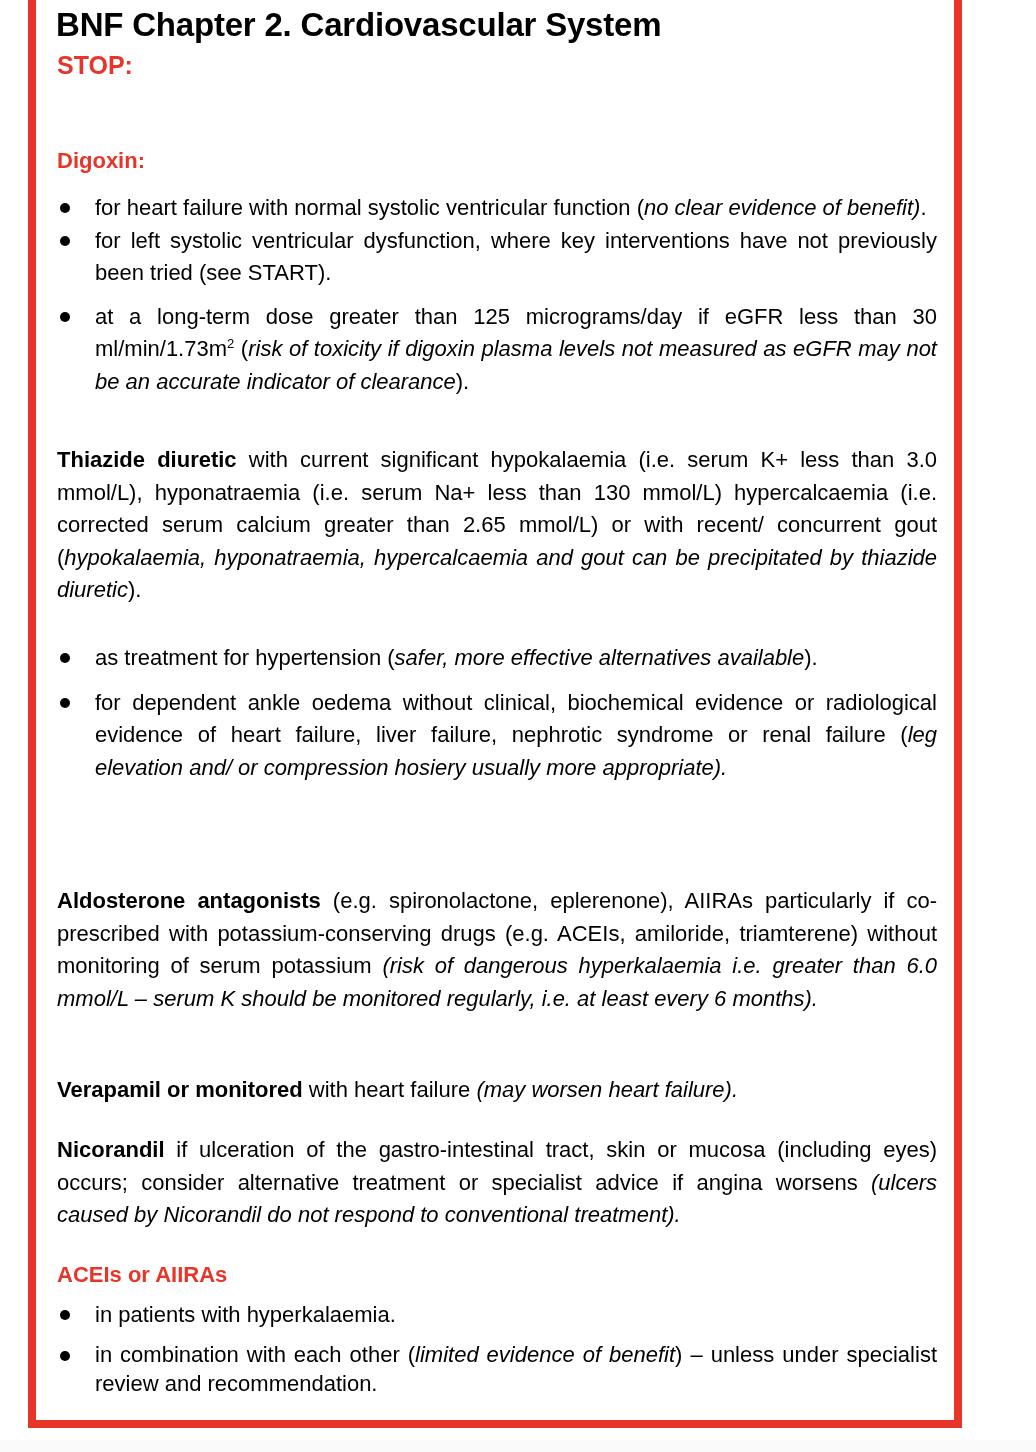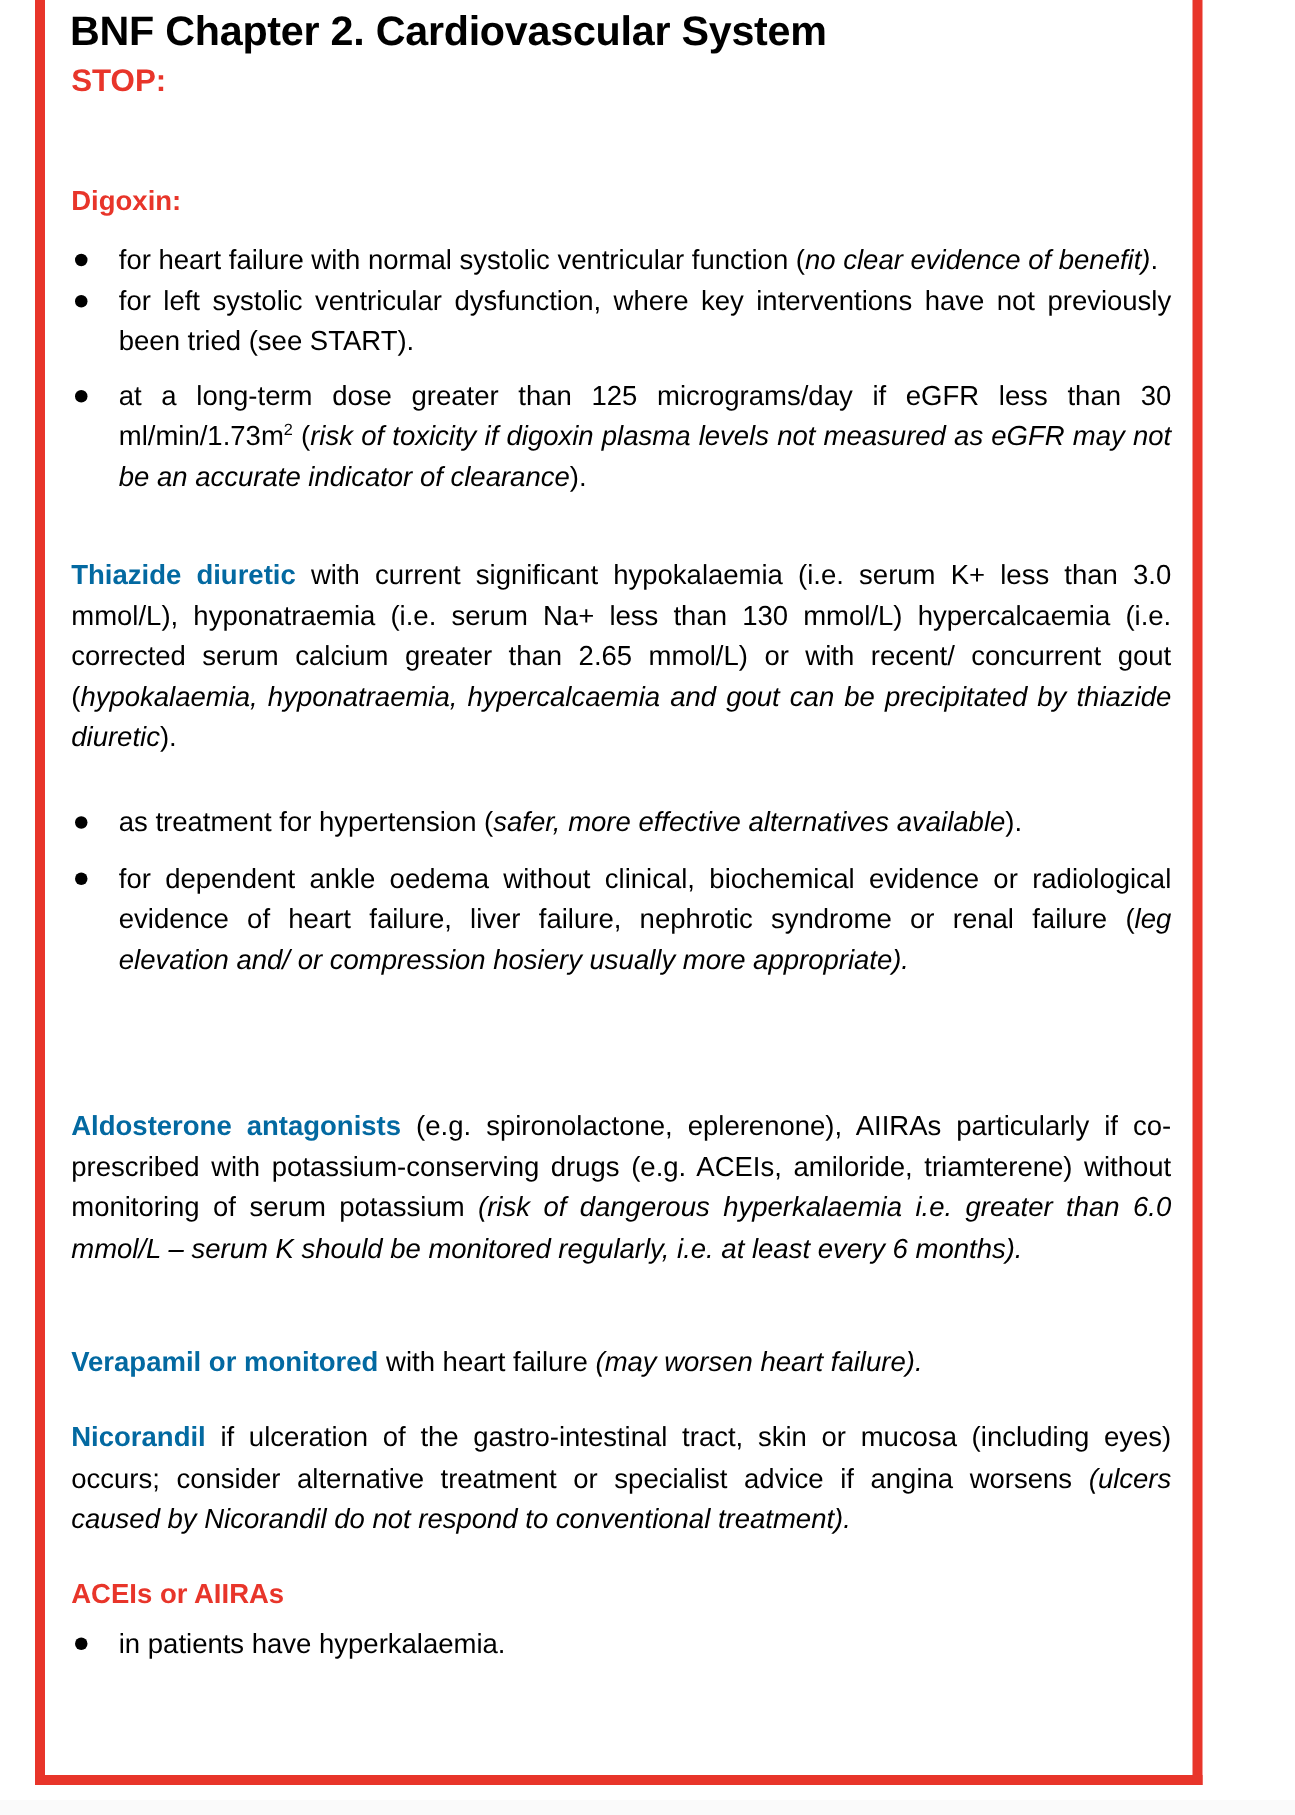--- a/index.html
+++ b/index.html
@@ -27,21 +27,21 @@
     position: absolute; left: 56px; top: 0px;
     font-weight: bold; font-size: 33px; line-height: 50px;
     letter-spacing: -0.2px;
   }
   .stop {
     position: absolute; left: 57px; top: 50px;
     font-weight: bold; font-size: 25px; line-height: 30px;
     color: #e8352a;
   }
   .block { position: absolute; left: 57px; width: 880px; font-size: 22px; line-height: 32.5px; }
-  .red { color: #0369a1; font-weight: bold; }
+  .red { color: #000000; font-weight: bold; }
   .heading { color: #e8352a; font-weight: bold; font-size: 22px; }
   .just { text-align: justify; }
   .bul { position: relative; padding-left: 38px; text-align: justify; }
   .bul .dot {
     position: absolute; left: 3px; top: 11px;
     width: 10px; height: 10px; border-radius: 50%; background: #000;
   }
   i { font-style: italic; }
   sup { font-size: 13px; line-height: 0; vertical-align: super; }
 </style>
@@ -94,15 +94,19 @@
 </div>
 
 <div class="block just" style="top:1134px;">
   <span class="red">Nicorandil</span><span> if ulceration of the gastro-intestinal tract, skin or mucosa (including eyes) occurs; consider alternative treatment or specialist advice if angina worsens </span><i>(ulcers caused by Nicorandil do not respond to conventional treatment).</i>
 </div>
 
 <div class="block" style="top:1259px;">
   <div class="heading" style="line-height:32px;">ACEIs or AIIRAs</div>
   <div class="bul" style="margin-top:8px;">
     <span class="dot"></span>
-    <span>in patients have hyperkalaemia.</span>
+    <span>in patients with hyperkalaemia.</span>
+  </div>
+  <div class="bul" style="margin-top:8px; line-height:29px;">
+    <span class="dot"></span>
+    <span>in combination with each other (</span><i>limited evidence of benefit</i><span>) – unless under specialist review and recommendation.</span>
   </div>
 </div>
 
 </body></html>

